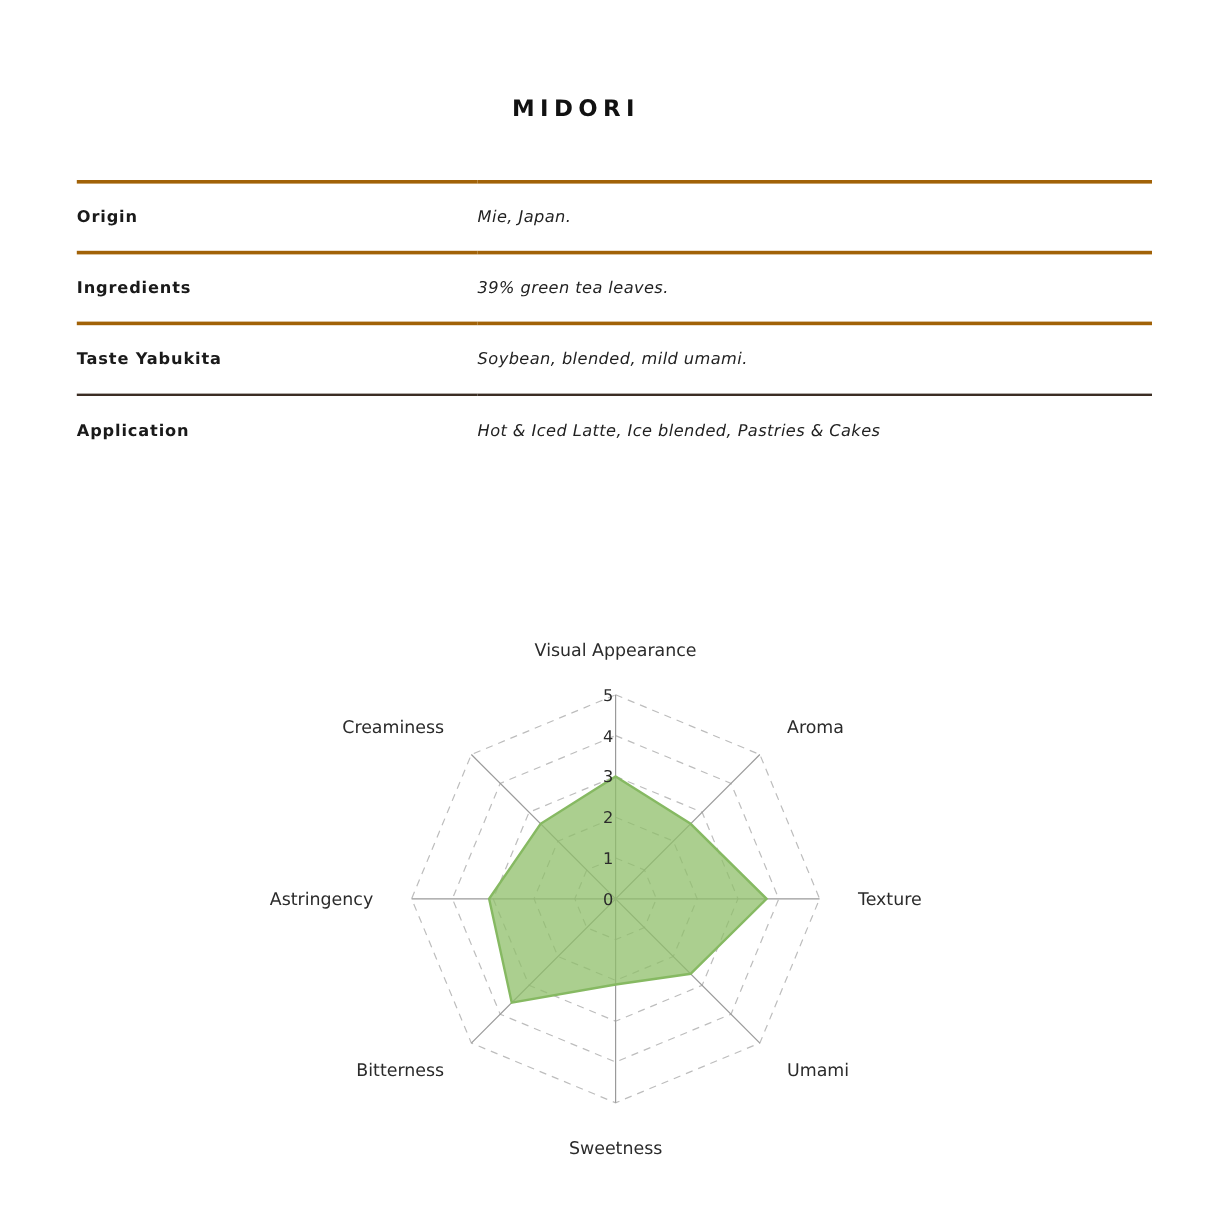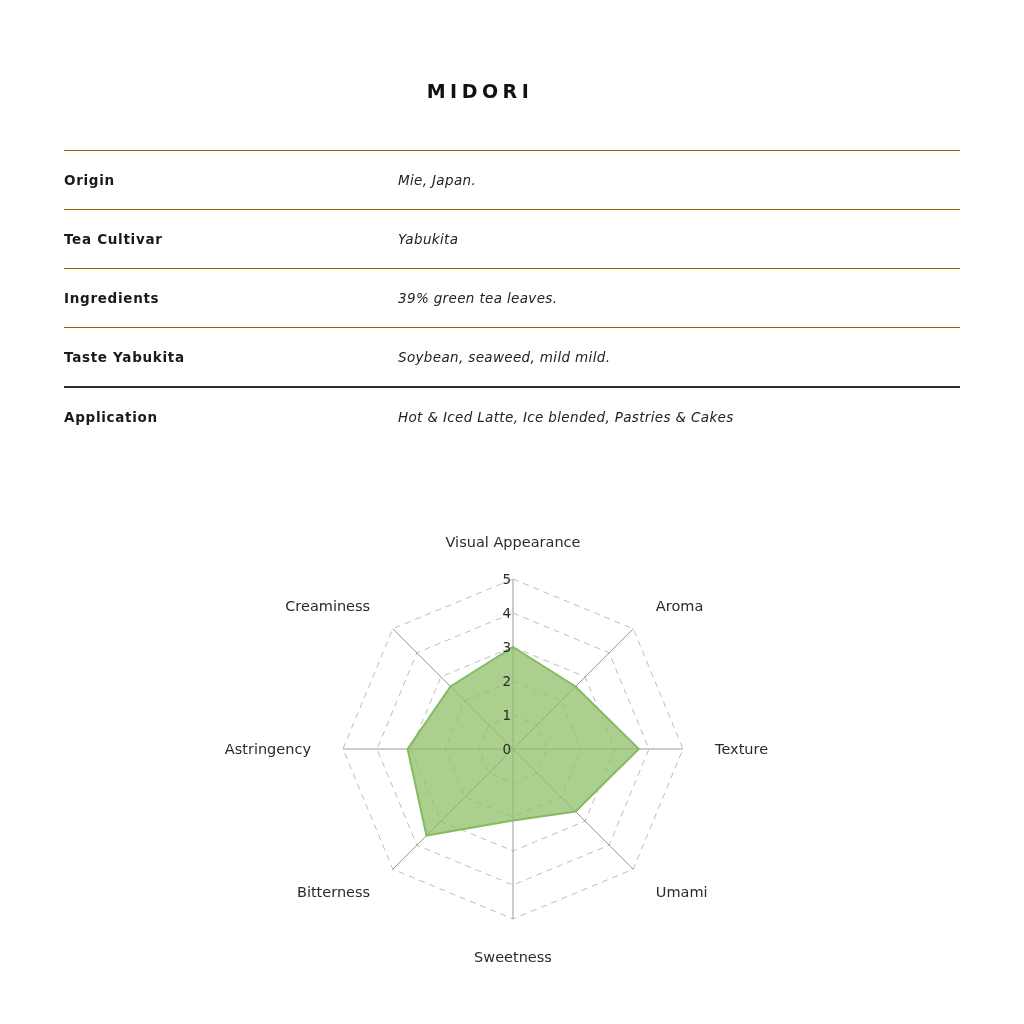--- a/index.html
+++ b/index.html
@@ -33,21 +33,21 @@
     top: 150px;
     left: 64px;
     width: 896px;
     border-collapse: collapse;
   }
   .spec-table tr {
     height: 59px;
   }
   .spec-table td {
     vertical-align: middle;
-    border-top: 1px solid #a16207;
+    border-top: 3px solid #a16207;
     padding: 0;
     font-size: 13.5px;
   }
   .spec-table tr.thick-row td {
     border-top: 2.5px solid #3b2d23;
     margin-top: 24px;
   }
   .spec-label {
     width: 334px;
     font-weight: bold;
@@ -87,30 +87,26 @@
 
 <div class="page-title">MIDORI</div>
 
 <table class="spec-table">
   <tbody>
       <tr>
     <td class="spec-label">Origin</td>
     <td class="spec-value">Mie, Japan.</td>
   </tr>
   <tr>
-    <td class="spec-label">Tea Cultivar</td>
-    <td class="spec-value">Yabukita</td>
-  </tr>
-  <tr>
     <td class="spec-label">Ingredients</td>
     <td class="spec-value">39% green tea leaves.</td>
   </tr>
   <tr>
     <td class="spec-label">Taste Yabukita</td>
-    <td class="spec-value">Soybean, seaweed, mild mild.</td>
+    <td class="spec-value">Soybean, blended, mild umami.</td>
   </tr>
   <tr class="thick-row">
     <td class="spec-label">Application</td>
     <td class="spec-value">Hot &amp; Iced Latte, Ice blended, Pastries &amp; Cakes</td>
   </tr>
 </tbody>
   </table>
 
 <div class="chart-wrap">
   <svg class="chart-svg" id="radar-svg" width="1024" height="480" viewBox="0 0 1024 480">

